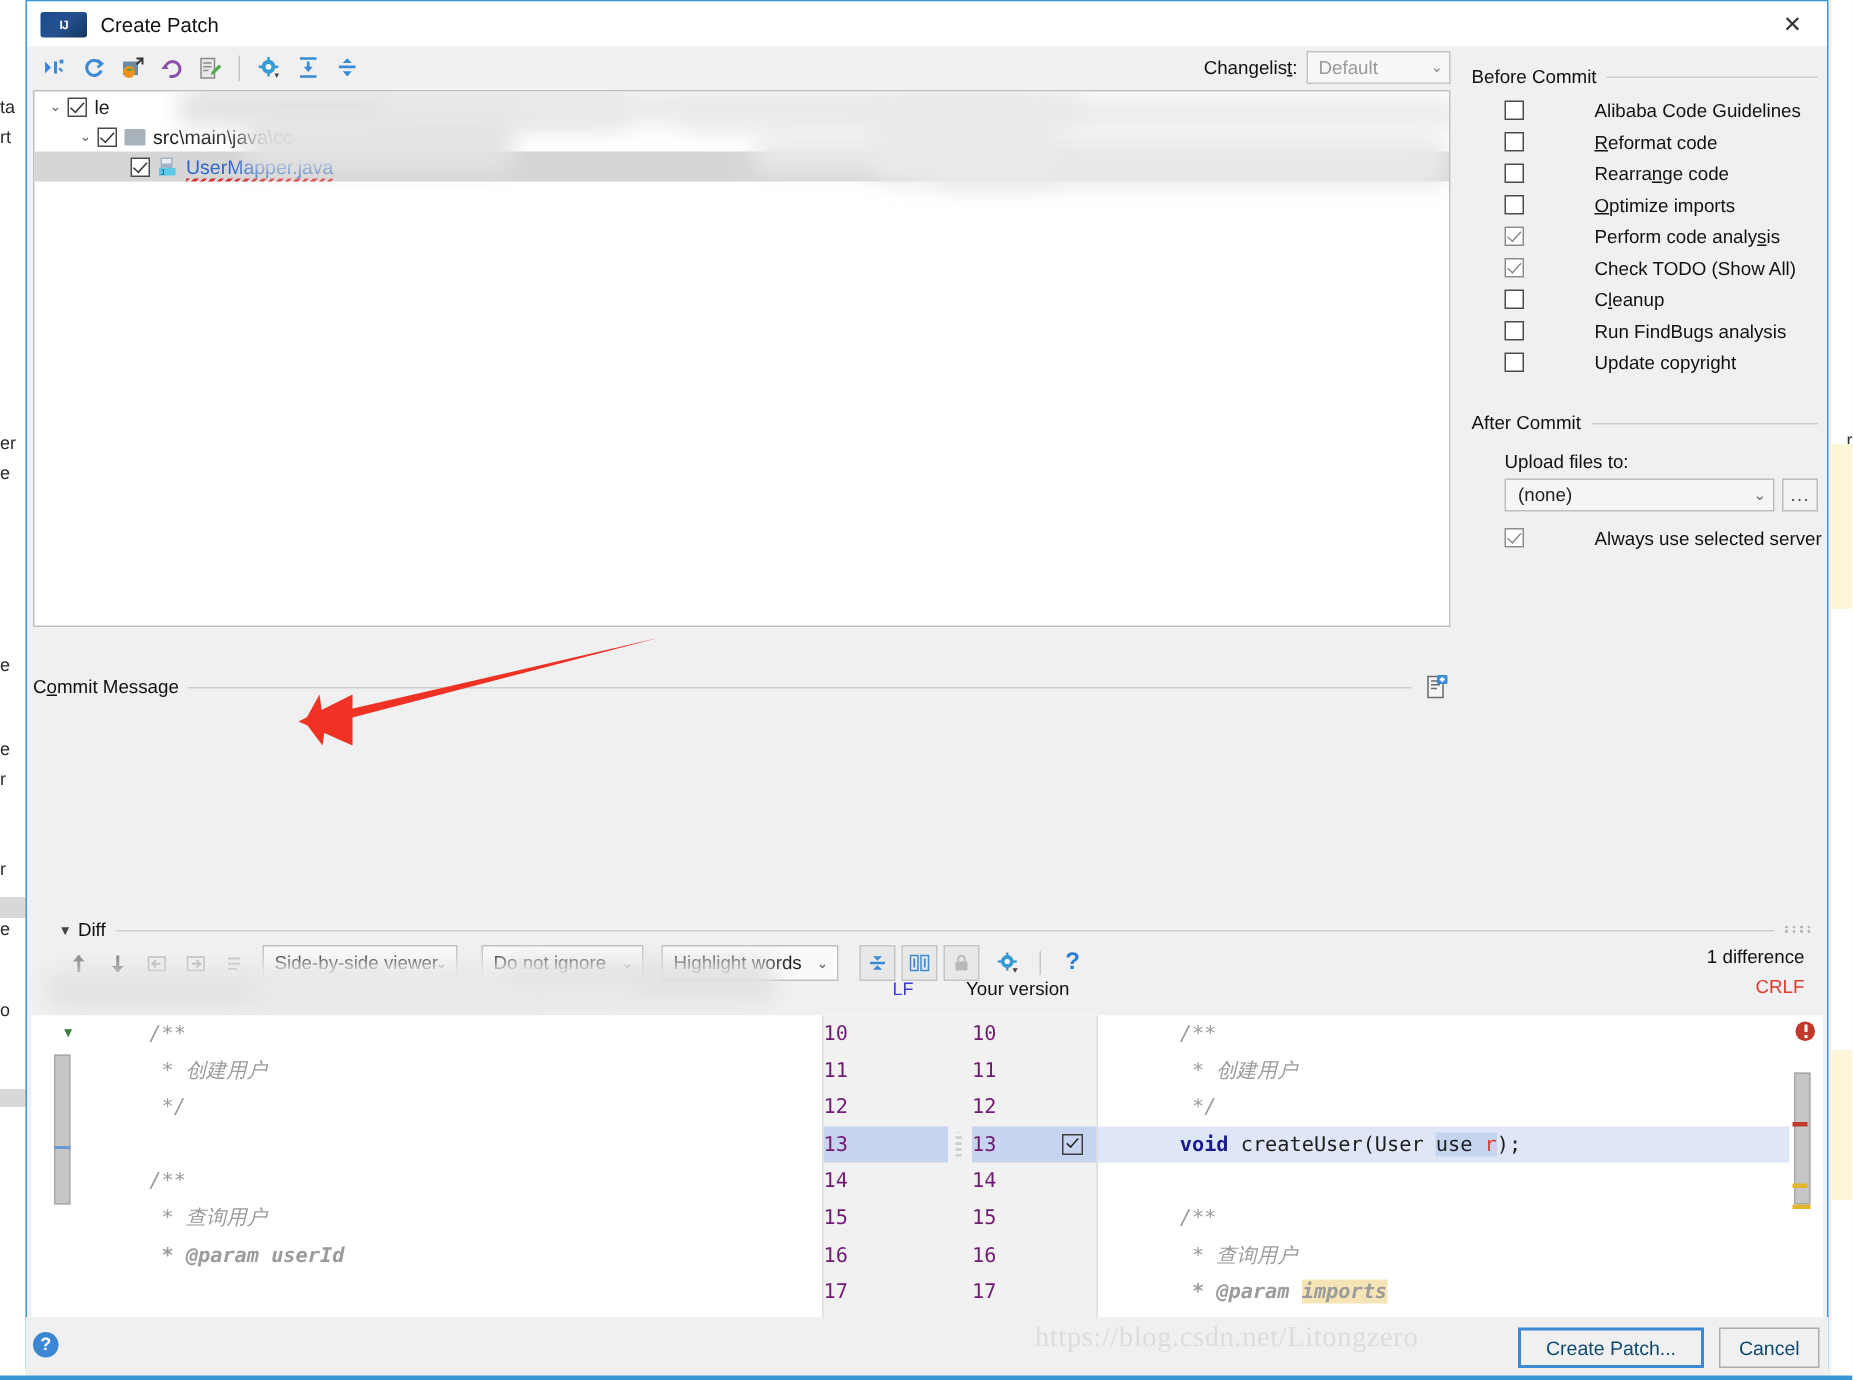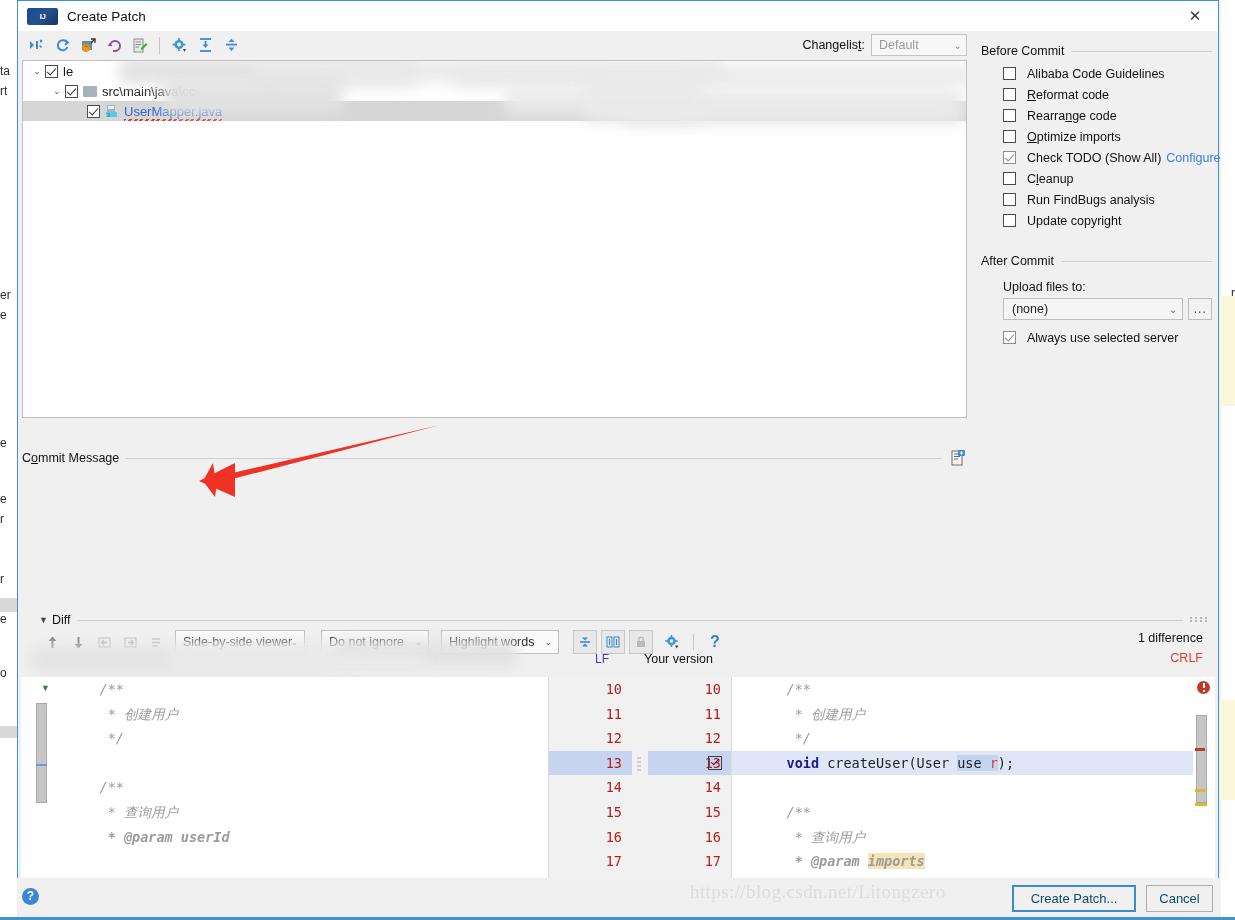--- a/index.html
+++ b/index.html
@@ -134,21 +134,21 @@
   }
   .cm-divider { position: absolute; left: 722px; top: 0; bottom: 0; width: 1px; background: #d2d2d2; }
 
   
   .arrow-annot { position: absolute; left: 95px; top: 425px; width: 345px; height: 78px; pointer-events: none; }
 
   
   .grp-head { display: flex; align-items: center; height: 16px; margin-top: 4px; }
   .grp-title { font-size: 12.5px; color: #111; padding-right: 7px; white-space: nowrap; }
   .grp-line { flex: 1; height: 1px; background: #cfcfcf; }
-  .opt-row { display: flex; align-items: center; height: 21px; padding-left: 22px; }
+  .opt-row { display: flex; align-items: center; height: 21px; padding-left: 22px; gap: 36px; }
   .opt-label { font-size: 12.5px; color: #111; margin-left: 6px; white-space: nowrap; }
   .opt-label u { text-decoration: underline; }
   .configure-link { font-size: 12.5px; color: #3b7ddd; margin-left: 5px; }
   .upload-label { font-size: 12.5px; color: #111; padding-left: 22px; margin-top: 11px; }
   .upload-row { display: flex; align-items: center; padding-left: 22px; margin-top: 4px; text-align: center; }
   .upload-combo {
     width: 184px; height: 22px; border: 1px solid #bdbdbd; background: #f5f5f5;
     display: flex; align-items: center; justify-content: space-between;
     padding: 0 5px 0 8px; font-size: 12.5px; color: #222;
   }
@@ -205,22 +205,22 @@
   .code-line.hl { background: #dfe6f7; }
   .kw { color: #1a1a8c; font-weight: bold; }
   .cmt { color: #9b9b9b; font-style: italic; }
   .sel-tok { background: #c5d5f0; }
   .red-tok { color: #e03b2f; }
   .hl-tok { background: #f5e4b5; }
   .gutter {
     width: 84px; background: #f1f1f1; border-right: 1px solid #dcdcdc; position: relative; overflow: hidden;
   }
   .gnum {
-    height: 24.6px; line-height: 24.6px; text-align: right; padding-right: 10px;
-    font-family: "DejaVu Sans Mono", monospace; font-size: 13.5px; color: #b91c1c;
+    height: 24.6px; line-height: 24.6px; text-align: left; padding-right: 10px;
+    font-family: "DejaVu Sans Mono", monospace; font-size: 13.5px; color: #701a75;
   }
   .gnum.hl { background: #c7d4ef; }
   .center-strip { width: 84px; background: #f1f1f1; position: relative; overflow: hidden; }
   .vsb { position: absolute; width: 9px; background: #c4c4c4; border: 1px solid #a9a9a9; }
   .chg-mark { position: absolute; height: 3px; }
   .fold-tri { position: absolute; color: #3a7d3a; font-size: 9px; }
 
   
   .footer { position: absolute; left: 17px; bottom: 0; width: 1202px; height: 42px; background: #f0f0f0; }
   .help-circle {
@@ -419,20 +419,24 @@
           <div class="opt-row">
             <span class="cb"></span>
             <span class="opt-label"><span>Rearra</span><u>n</u><span>ge code</span></span>
           </div>
           <div class="opt-row">
             <span class="cb"></span>
             <span class="opt-label"><span></span><u>O</u><span>ptimize imports</span></span>
           </div>
           <div class="opt-row">
             <span class="cb gray on"></span>
+            <span class="opt-label"><span>Perform code analy</span><u>s</u><span>is</span></span>
+          </div>
+          <div class="opt-row">
+            <span class="cb gray on"></span>
             <span class="opt-label"><span>Check TODO (Show All)</span></span>
             <span class="configure-link">Configure</span>
           </div>
           <div class="opt-row">
             <span class="cb"></span>
             <span class="opt-label"><span>C</span><u>l</u><span>eanup</span></span>
           </div>
           <div class="opt-row">
             <span class="cb"></span>
             <span class="opt-label"><span>Run FindBugs analysis</span><u></u><span></span></span>

